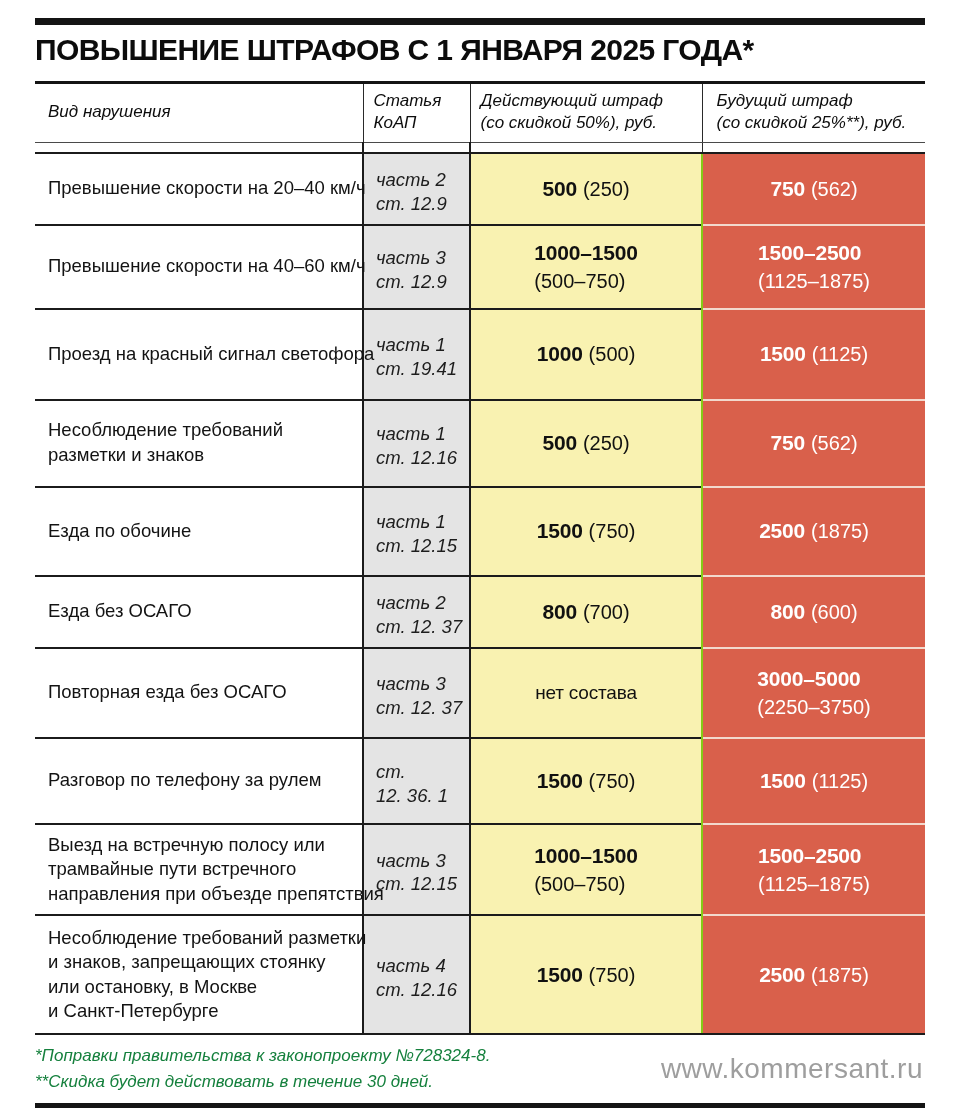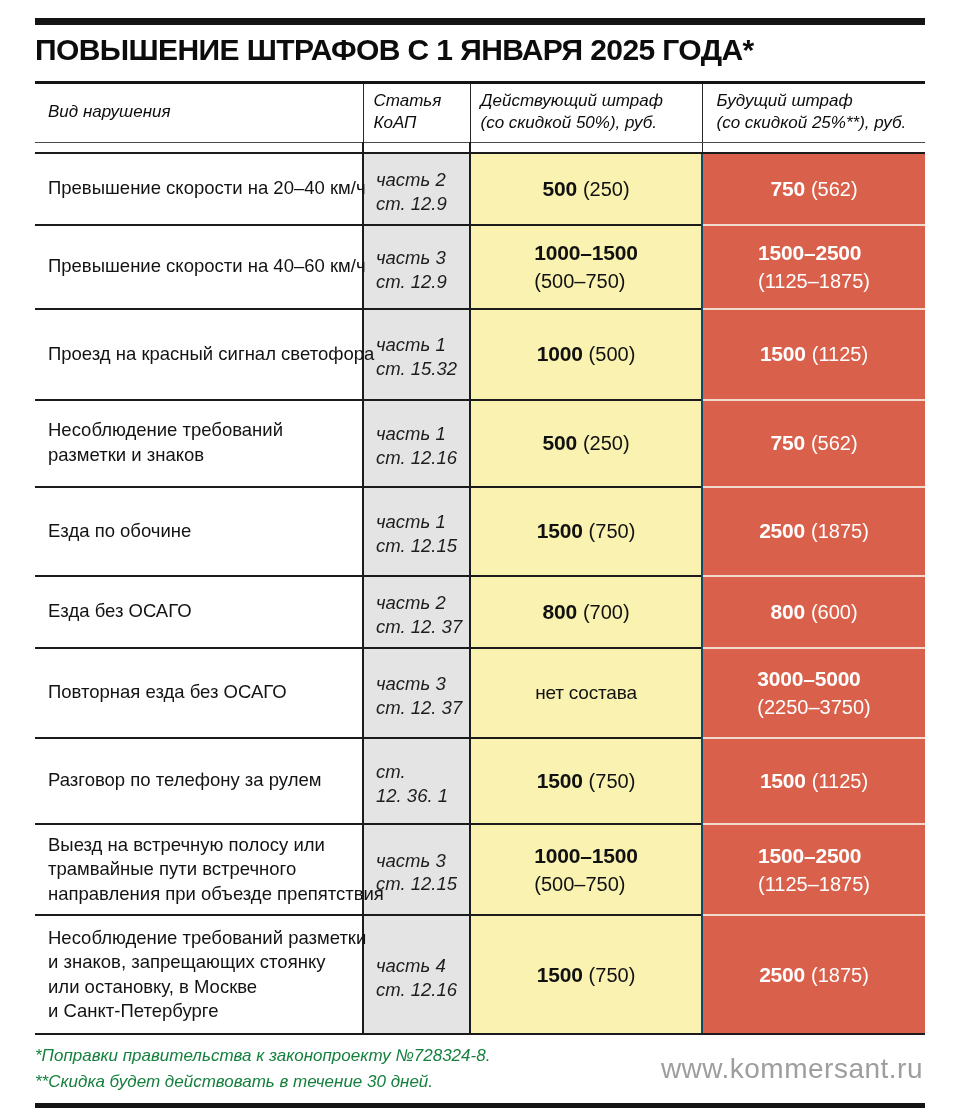--- a/index.html
+++ b/index.html
@@ -20,21 +20,21 @@
   thead tr.spacer td.s-art{border-left:2px solid #1b1b1b;border-right:2px solid #1b1b1b;}
   thead tr.spacer td.s-fut{border-left:1px solid #2a2a2a;}
 
   tbody td{border-top:2px solid #1b1b1b;vertical-align:middle;}
   tbody tr:last-child td{border-bottom:2px solid #1b1b1b;}
   td.c-viol{padding:8px 6px 8px 13px;font-size:18.5px;line-height:1.33;color:#131313;}
   td.c-viol div{white-space:nowrap;}
   td.c-art{background:#e4e4e4;border-left:2px solid #1b1b1b;border-right:2px solid #1b1b1b;
     font-style:italic;font-size:18.5px;line-height:1.28;padding:12px 2px 6px 12px;color:#1d1d1d;}
   td.c-cur{background:#f9f2b1;text-align:center;}
-  td.c-fut{background:#d9604b;text-align:center;color:#ffffff;border-left:2px solid #0c4a6e;border-top-color:#f2d9cd;}
+  td.c-fut{background:#d9604b;text-align:center;color:#ffffff;border-left:2px solid #84cc16;border-top-color:#f2d9cd;}
   tbody tr:first-child td.c-fut{border-top-color:#1b1b1b;}
 
   tbody tr:nth-child(1){height:72px}
   tbody tr:nth-child(2){height:84px}
   tbody tr:nth-child(3){height:91px}
   tbody tr:nth-child(4){height:87px}
   tbody tr:nth-child(5){height:89px}
   tbody tr:nth-child(6){height:72px}
   tbody tr:nth-child(7){height:90px}
   tbody tr:nth-child(8){height:86px}
@@ -129,21 +129,21 @@
       </tr>
       <tr>
         <td class="c-viol">
           <div>Проезд на красный сигнал светофора</div>
             <div></div>
             <div></div>
             <div></div>
         </td>
         <td class="c-art">
           <div>часть 1</div>
-            <div>ст. 15.32</div>
+            <div>ст. 19.41</div>
         </td>
         <td class="c-cur">
           <div class="fine"><span class="amount">1000</span><span class="disc">(500)</span></div>
         </td>
         <td class="c-fut">
           <div class="fine"><span class="amount">1500</span><span class="disc">(1125)</span></div>
         </td>
       </tr>
       <tr>
         <td class="c-viol">

